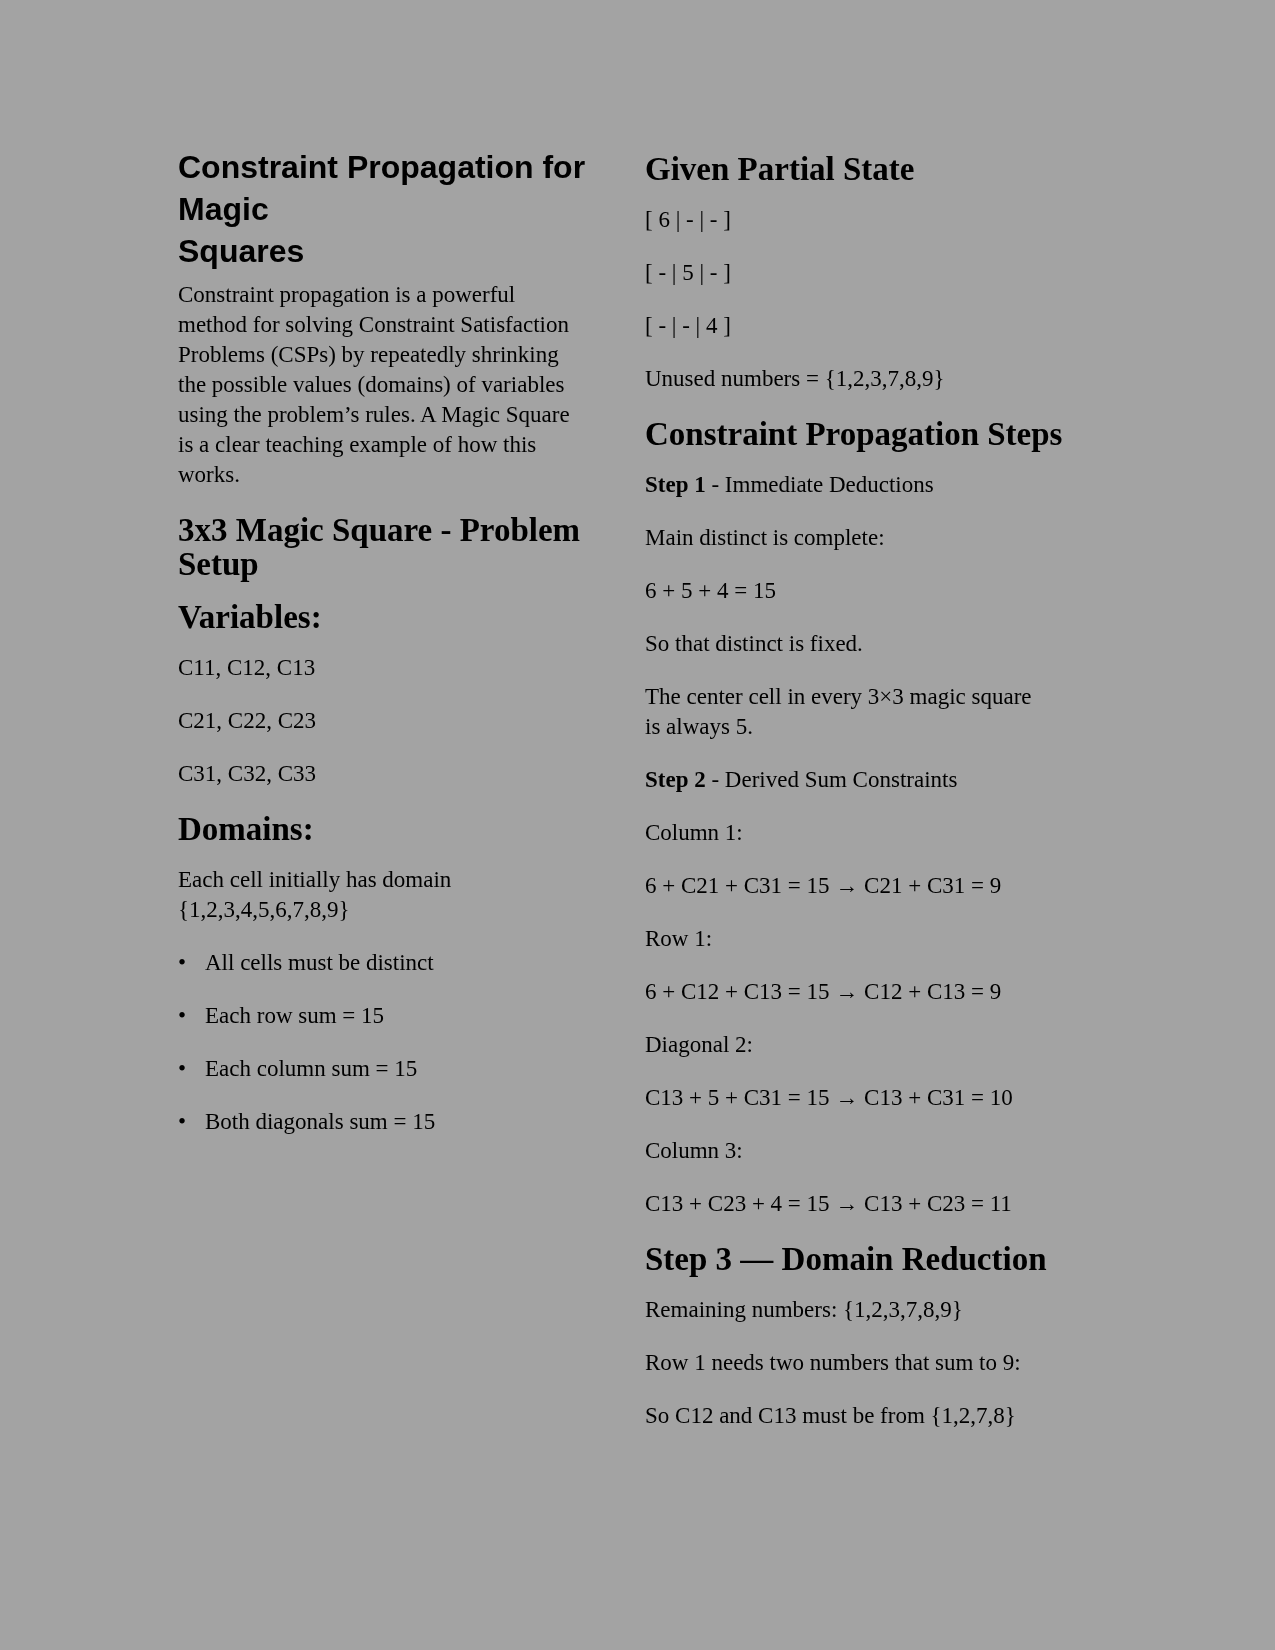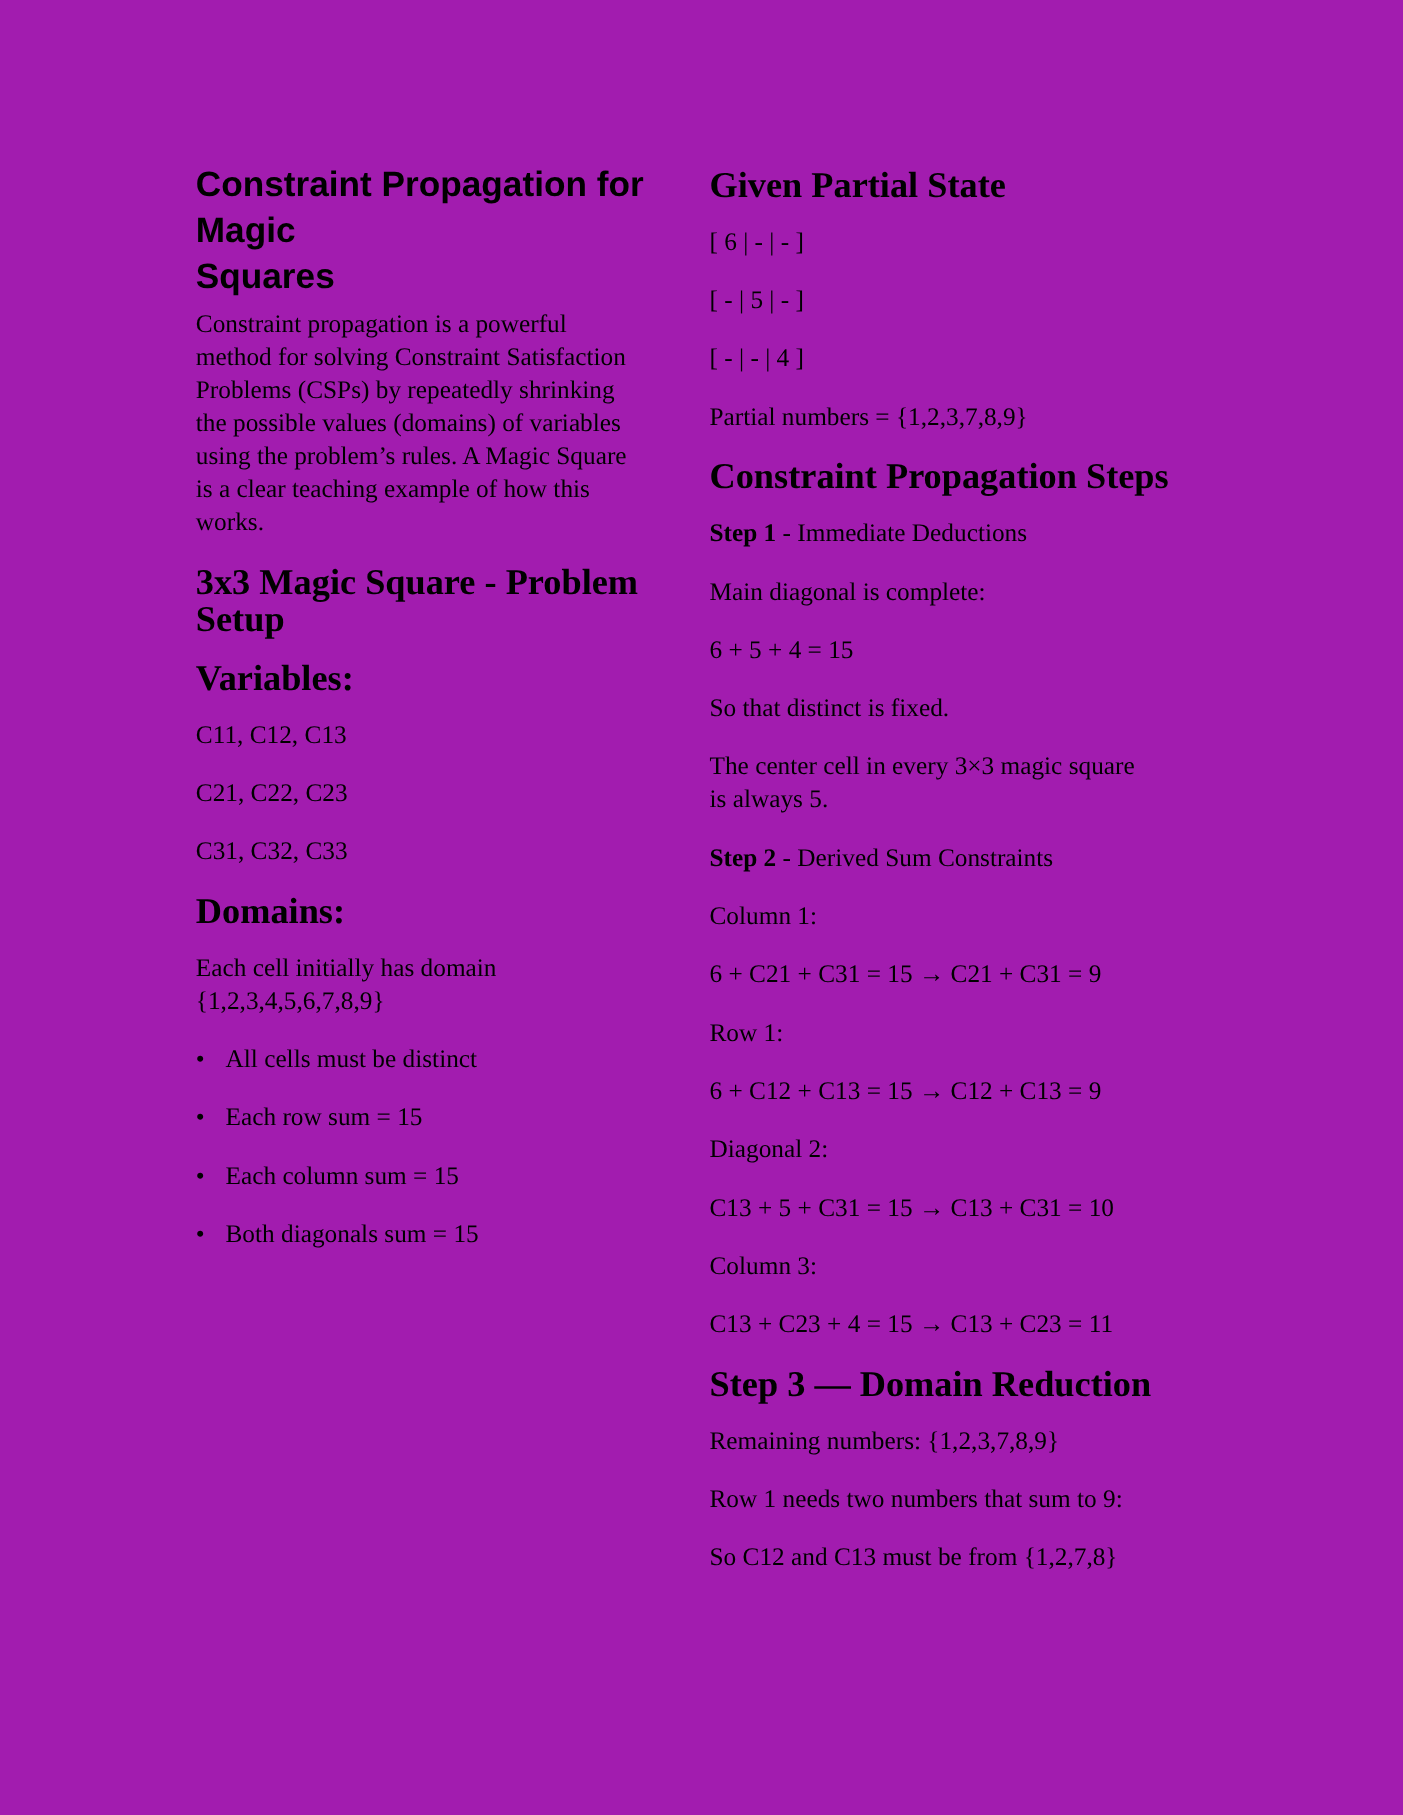--- a/index.html
+++ b/index.html
@@ -1,21 +1,21 @@
 <!DOCTYPE html>
 <html><head>
 <meta charset="utf-8">
 <style>
   html, body { margin: 0; padding: 0; }
   body { background: #ffffff; }
   .page {
     position: relative;
     width: 1275px;
     height: 1650px;
-    background: #a21caf;
+    background: #a3a3a3;
     color: #000000;
     font-family: "Liberation Serif", "DejaVu Serif", serif;
     overflow: hidden;
   }
   .col { position: absolute; top: 146px; }
   .col-left  { left: 178px; width: 440px; }
   .col-right { left: 645px; width: 450px; top: 152px; }
 
   h1.doc-title {
     margin: 0 0 8px 0;
@@ -102,27 +102,27 @@
     </div>
   </div>
 
   <div class="col col-right">
     <h2 class="sec-heading">Given Partial State</h2>
 
     <p class="para">[ 6 | - | - ]</p>
     <p class="para">[ - | 5 | - ]</p>
     <p class="para">[ - | - | 4 ]</p>
 
-    <p class="para">Partial numbers = {1,2,3,7,8,9}</p>
+    <p class="para">Unused numbers = {1,2,3,7,8,9}</p>
 
     <h2 class="sec-heading">Constraint Propagation Steps</h2>
 
     <p class="para"><span class="bold-run">Step 1</span><span> - Immediate Deductions</span></p>
 
-    <p class="para">Main diagonal is complete:</p>
+    <p class="para">Main distinct is complete:</p>
     <p class="para">6 + 5 + 4 = 15</p>
     <p class="para">So that distinct is fixed.</p>
     <p class="para">The center cell in every 3×3 magic square
 is always 5.</p>
 
     <p class="para"><span class="bold-run">Step 2</span><span> - Derived Sum Constraints</span></p>
 
     <p class="para">Column 1:</p>
     <p class="para">6 + C21 + C31 = 15 → C21 + C31 = 9</p>
     <p class="para">Row 1:</p>

